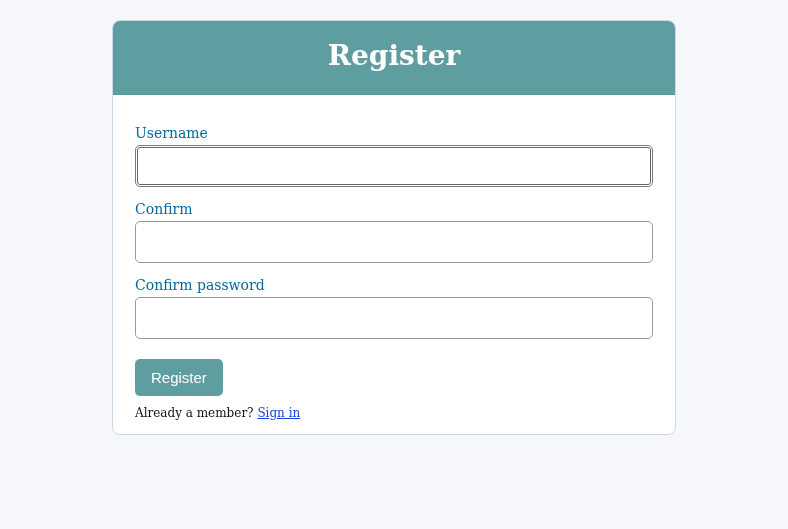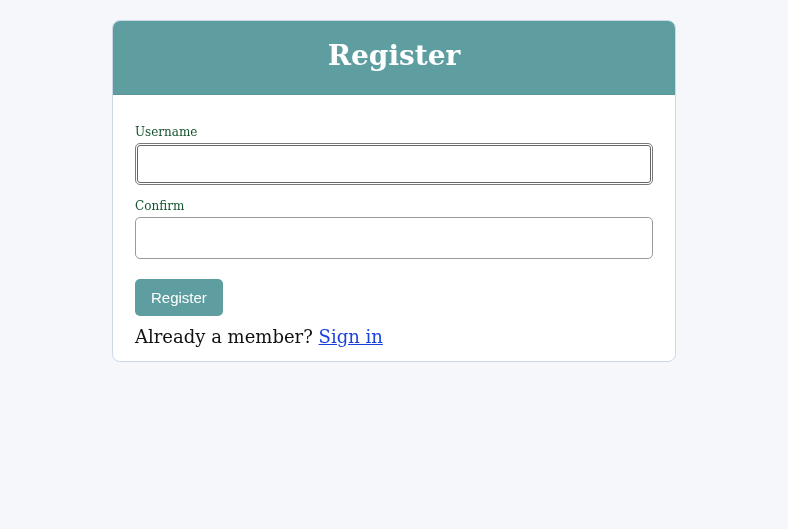--- a/index.html
+++ b/index.html
@@ -33,22 +33,22 @@
       border-bottom: 1px solid rgba(0,0,0,0.05);
     }
     .card-body {
       padding: 30px 22px 14px 22px;
     }
     .form-group {
       margin-bottom: 14px;
     }
     .form-label {
       display: block;
-      font-size: 12px;
-      color: #14532d;
+      font-size: 14px;
+      color: #0369a1;
       margin-bottom: 4px;
     }
     .form-control {
       width: 100%;
       height: 42px;
       border: 1px solid #9a9a9a;
       border-radius: 5px;
       padding: 6px 10px;
       font-size: 16px;
       font-family: inherit;
@@ -66,21 +66,21 @@
       border: none;
       border-radius: 5px;
       padding: 10px 16px;
       font-size: 15px;
       font-family: Arial, Helvetica, sans-serif;
       cursor: pointer;
       margin-top: 6px;
     }
     .signin-row {
       margin-top: 10px;
-      font-size: 18px;
+      font-size: 12px;
       color: #111;
     }
     .signin-link {
       color: #1a3fe0;
       text-decoration: underline;
       cursor: pointer;
     }
   </style>
 </head>
 <body>
@@ -96,20 +96,24 @@
         <label class="form-label">Username</label>
         <input type="text" class="form-control focused" value="" style="">
       </div>
 
 
       <div class="form-group">
         <label class="form-label">Confirm</label>
         <input type="password" class="form-control" value="" style="">
       </div>
 
+      <div class="form-group">
+        <label class="form-label">Confirm password</label>
+        <input type="password" class="form-control" value="" style="">
+      </div>
 
       <button type="button" class="btn-primary">Register</button>
 
       <div class="signin-row">
         <span>Already a member? </span><a class="signin-link">Sign in</a>
       </div>
 
     </form>
   </div>
 </div>

